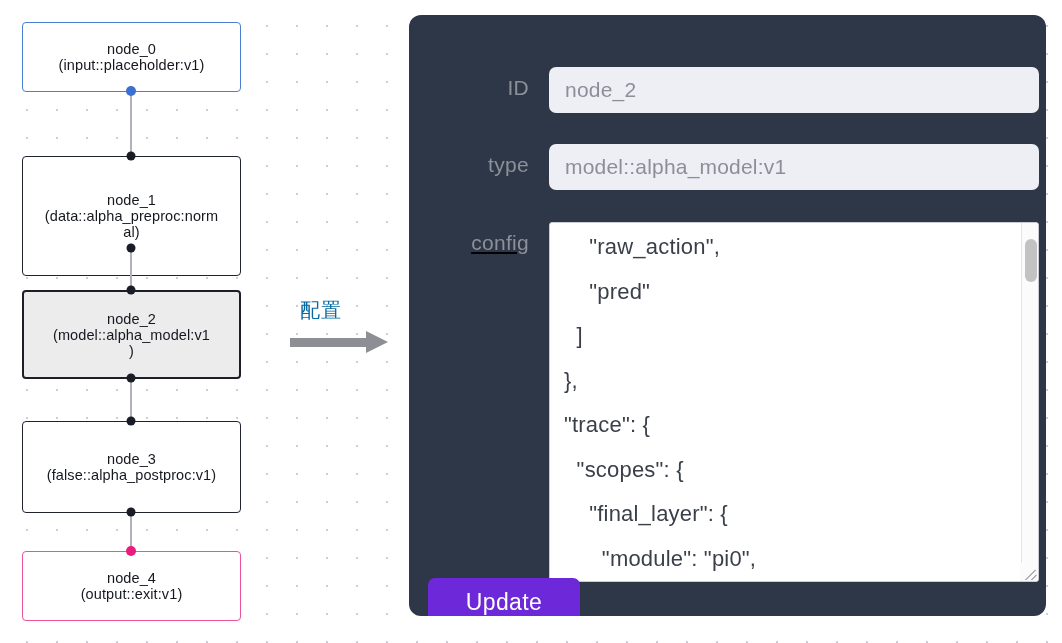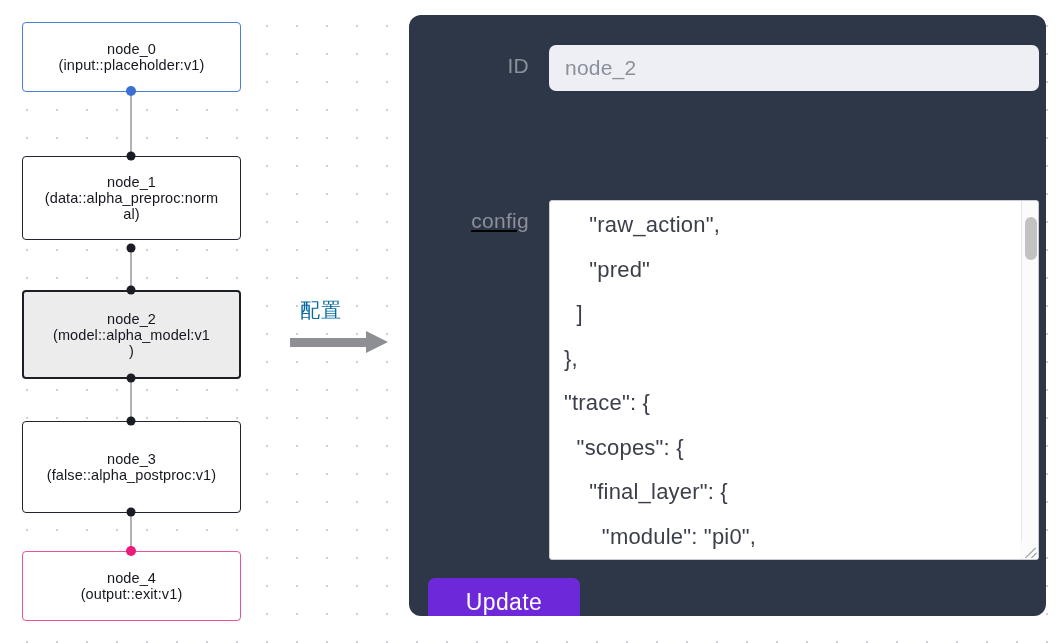--- a/index.html
+++ b/index.html
@@ -103,20 +103,21 @@
     background: #2e3747;
     border-radius: 12px;
     overflow: hidden;
     z-index: 5;
   }
 
   .field-row {
     position: absolute;
     display: flex;
     align-items: flex-start;
+    margin-top: 22px;
   }
   .field-label {
     color: #8b9099;
     font-size: 21px;
     line-height: 26px;
     text-align: right;
     letter-spacing: .3px;
   }
   .text-input {
     background: #edeff4;
@@ -225,21 +226,21 @@
   <div class="edge" style="left:131px; top:248px; height:43px;"></div>
   <div class="edge" style="left:131px; top:378px; height:44px;"></div>
   <div class="edge" style="left:131px; top:512px; height:38px;"></div>
 
   <div class="node input-node" style="left:22px; top:22px; width:219px; height:70px;">
     <span class="label" style="white-space:pre-line;">node_0
 (input::placeholder:v1)</span>
   </div>
   <div class="handle blue" style="left:131px; top:91px;"></div>
 
-  <div class="node" style="left:22px; top:156px; width:219px; height:84px;">
+  <div class="node" style="left:22px; top:156px; width:219px; height:120px;">
     <span class="label" style="white-space:pre-line;">node_1
 (data::alpha_preproc:normal)</span>
   </div>
   <div class="handle" style="left:131px; top:156px;"></div>
   <div class="handle" style="left:131px; top:248px;"></div>
 
   <div class="node selected" style="left:22px; top:290px; width:219px; height:89px;">
     <span class="label" style="white-space:pre-line;">node_2
 (model::alpha_model:v1
 )</span>
@@ -264,20 +265,24 @@
   <div class="arrow-shaft"></div>
   <div class="arrow-head"></div>
 
   <div class="panel">
 
     <div class="field-row row-id">
       <div class="field-label">ID</div>
       <input class="text-input" type="text" value="node_2" placeholder="node id" style="">
     </div>
 
+    <div class="field-row row-type">
+      <div class="field-label">type</div>
+      <input class="text-input" type="text" value="model::alpha_model:v1" style="">
+    </div>
 
     <div class="field-row row-config">
       <div class="field-label">config</div>
       <div class="textarea-wrap">
         <pre class="code">    "raw_action",
     "pred"
   ]
 },
 "trace": {
   "scopes": {

